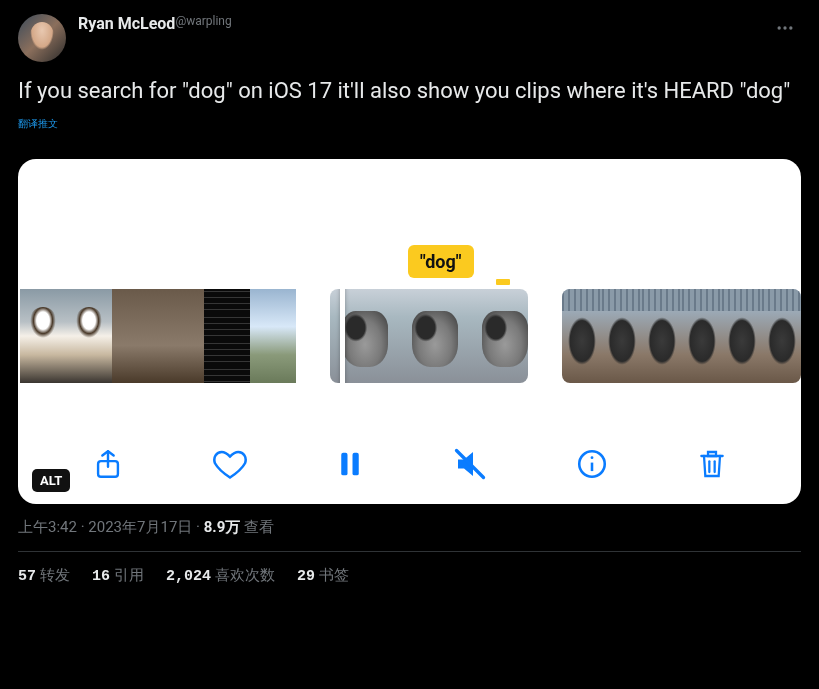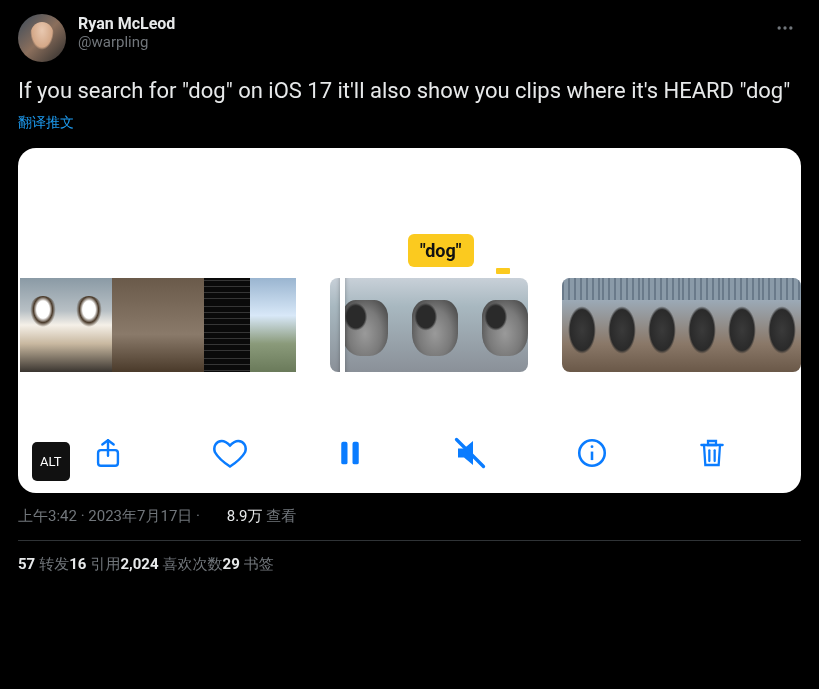--- a/index.html
+++ b/index.html
@@ -32,48 +32,48 @@
   .avatar::after {
     content: "";
     position: absolute;
     left: 12px; top: 8px;
     width: 24px; height: 28px;
     background: radial-gradient(ellipse at 50% 30%, #e8c8b0 0%, #d4a888 60%, transparent 70%);
     border-radius: 50% 50% 40% 40%;
   }
   .name-block {
     display: flex;
-    flex-direction: column;
+    flex-direction: row;
     flex-grow: 1;
   }
   .display-name {
     font-weight: 700;
     font-size: 16px;
     color: #e7e9ea;
   }
   .handle {
-    font-size: 15px;
+    font-size: 12px;
     color: #71767b;
   }
   .more-btn {
     color: #71767b;
     padding: 4px 6px;
     border-radius: 50%;
     cursor: pointer;
   }
   .tweet-text {
     font-size: 22px;
     line-height: 1.35;
     color: #e7e9ea;
     margin-bottom: 6px;
   }
   .translate-link {
     color: #1d9bf0;
-    font-size: 14px;
-    margin-bottom: 16px;
+    font-size: 10px;
+    margin-bottom: 28px;
     display: inline-block;
     cursor: pointer;
   }
   .media-card {
     background: #fff;
     border-radius: 18px;
     overflow: hidden;
     position: relative;
     height: 345px;
     margin-bottom: 14px;
@@ -212,44 +212,45 @@
     display: flex;
     align-items: center;
     justify-content: center;
   }
   .alt-badge {
     position: absolute;
     bottom: 12px;
     left: 14px;
     background: #111;
     color: #fff;
-    font-weight: 400;
+    font-weight: 700;
     font-size: 13px;
-    padding: 12px 8px;
+    padding: 4px 8px;
     border-radius: 5px;
   }
   .meta-line {
     color: #71767b;
     font-size: 15px;
     margin-bottom: 14px;
   }
   .meta-line .views-num {
     color: #e7e9ea;
-    font-weight: 400;
-    margin-left: 23px;
+    font-weight: 700;
   }
   .divider {
     height: 1px;
     background: #2f3336;
     margin-bottom: 14px;
   }
   .stats-row {
     display: flex;
+    gap: 22px;
     font-size: 15px;
     color: #71767b;
+    font-family: Liberation Mono, monospace;
   }
   .stats-row .num {
     color: #e7e9ea;
     font-weight: 700;
     margin-right: 4px;
   }
   .stat-item { cursor: pointer; }
 </style>
 </head>
 <body>

